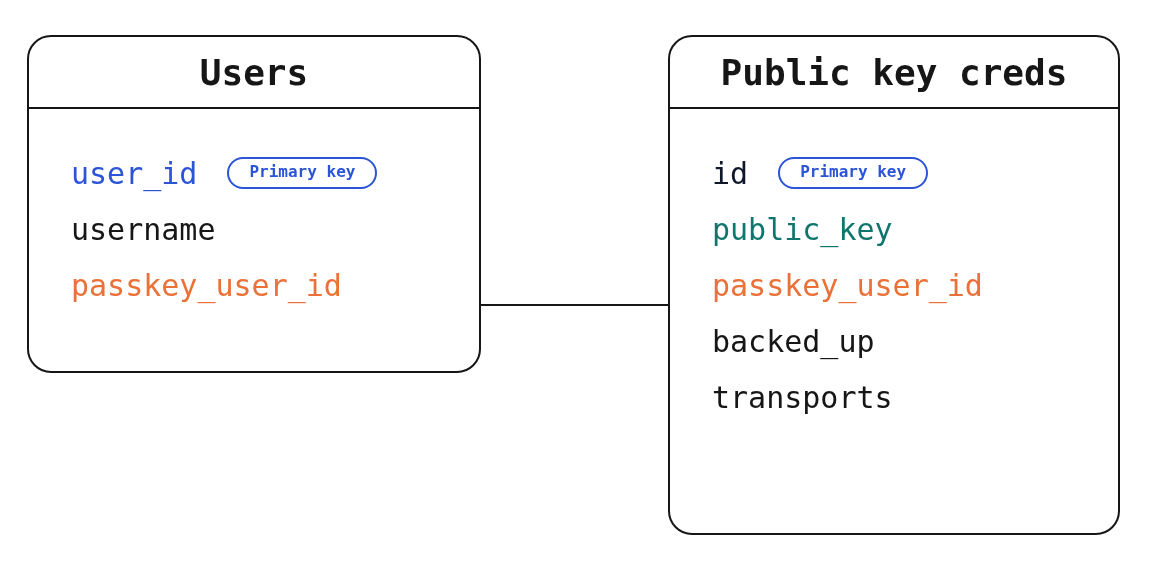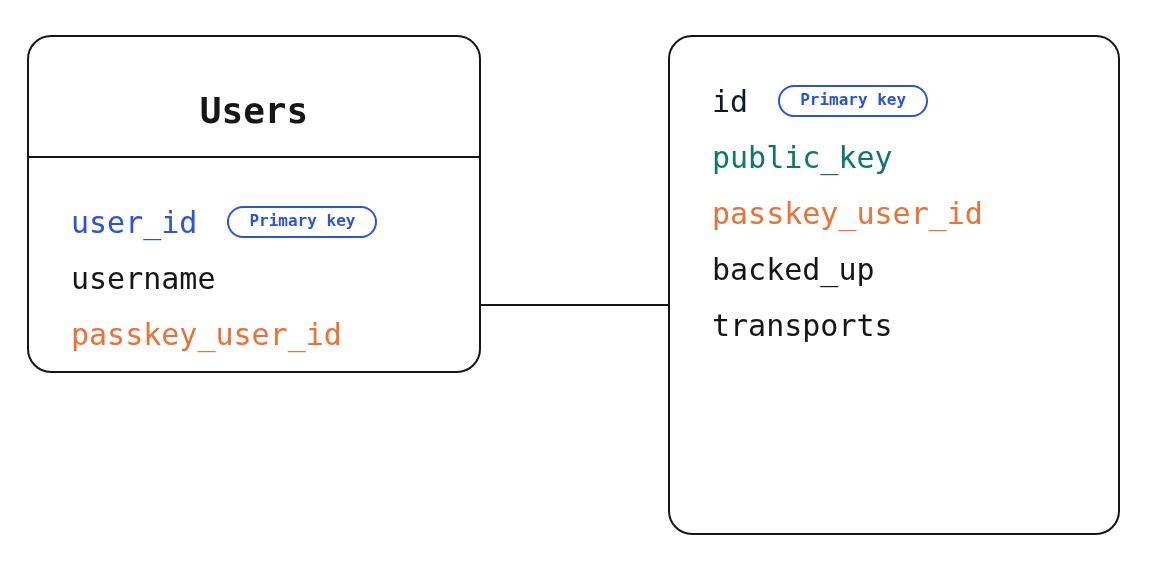--- a/index.html
+++ b/index.html
@@ -29,26 +29,25 @@
     height: 338px;
   }
   .table-box.right {
     left: 668px;
     top: 35px;
     width: 452px;
     height: 500px;
   }
   .table-header {
     box-sizing: border-box;
-    height: 93px;
+    height: 72px;
     border-bottom: 2px solid #161616;
     display: flex;
     align-items: center;
     justify-content: center;
-    margin-top: 28px;
   }
   .table-title {
     margin: 0;
     font-size: 36px;
     font-weight: bold;
     color: #161616;
     letter-spacing: 0;
     white-space: nowrap;
   }
   .table-body {
@@ -105,20 +104,23 @@
       <div class="field-row">
         <span class="field-name" style="color: rgb(22, 22, 22);">username</span>
       </div>
       <div class="field-row">
         <span class="field-name" style="color: rgb(234, 113, 56);">passkey_user_id</span>
       </div>
     </div>
   </section>
 
   <section class="table-box right">
+    <header class="table-header">
+      <h2 class="table-title">Public key creds</h2>
+    </header>
     <div class="table-body">
       <div class="field-row">
         <span class="field-name" style="color: #0f172a;">id</span>
         <span class="pk-badge" style="color: rgb(43, 84, 214);">Primary key</span>
       </div>
       <div class="field-row">
         <span class="field-name" style="color: #0f766e;">public_key</span>
       </div>
       <div class="field-row">
         <span class="field-name" style="color: rgb(234, 113, 56);">passkey_user_id</span>

